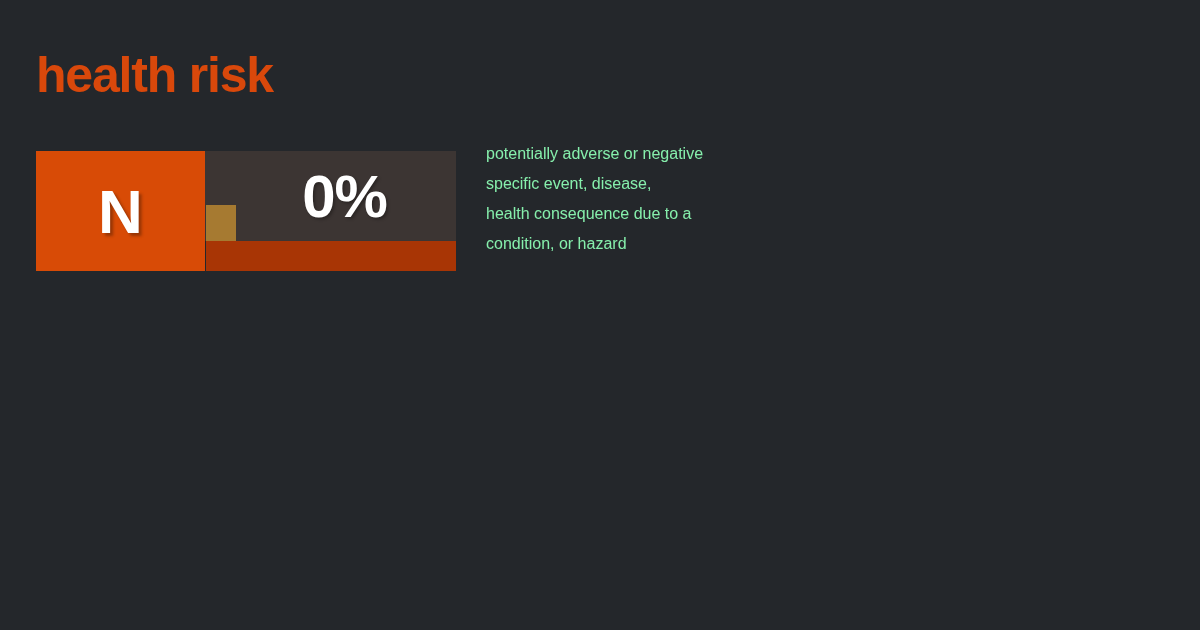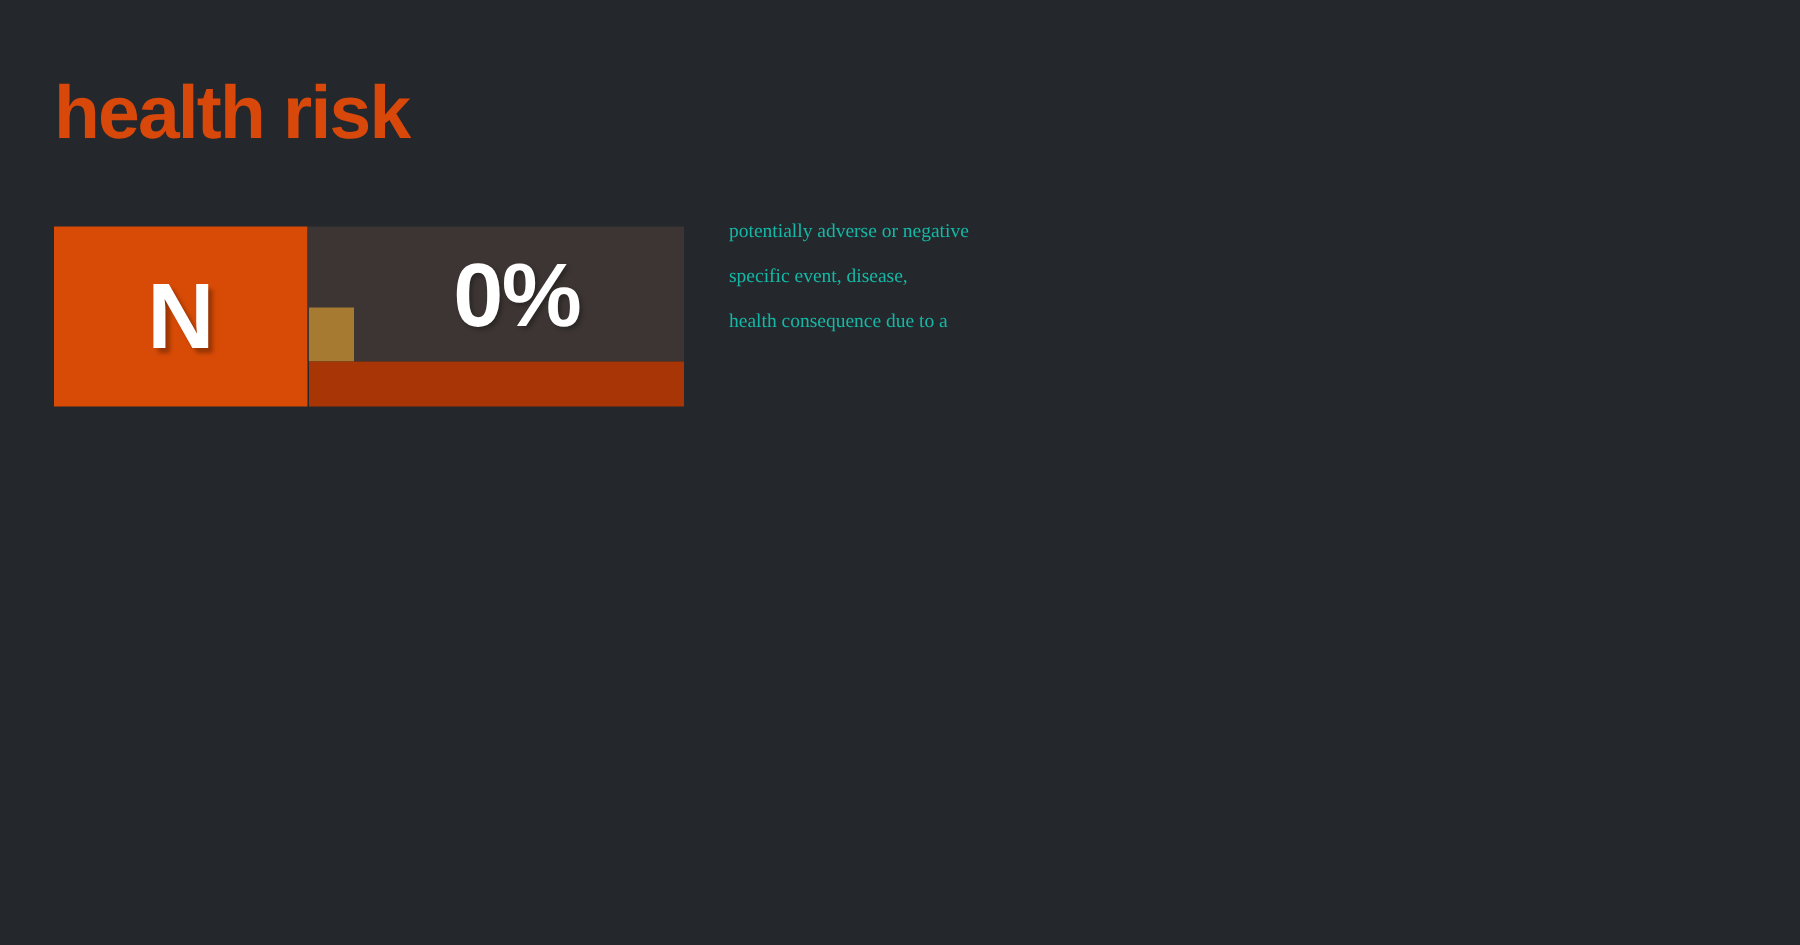--- a/index.html
+++ b/index.html
@@ -117,25 +117,25 @@
     height: 30px;
     background: #a83505;
   }
 
   
   #description {
     position: absolute;
     left: 486px;
     top: 139px;
     width: 320px;
-    font-size: 13px;
+    font-size: 16px;
     line-height: 30px;
-    color: #14b8a6;
+    color: #86efac;
     font-weight: 400;
-    font-family: Liberation Serif, serif;
+    font-family: Liberation Sans, sans-serif;
   }
   #description .line {
     display: block;
     white-space: nowrap;
   }
 </style>
 </head>
 <body>
 
 <div id="page">
@@ -155,15 +155,16 @@
     <div id="stat-value">0%</div>
 
     <div id="progress-bar"></div>
 
   </div>
 
   <div id="description">
     <span class="line">potentially adverse or negative</span>
     <span class="line">specific event, disease,</span>
     <span class="line">health consequence due to a</span>
+    <span class="line">condition, or hazard</span>
   </div>
 
 </div>
 
 </body></html>

